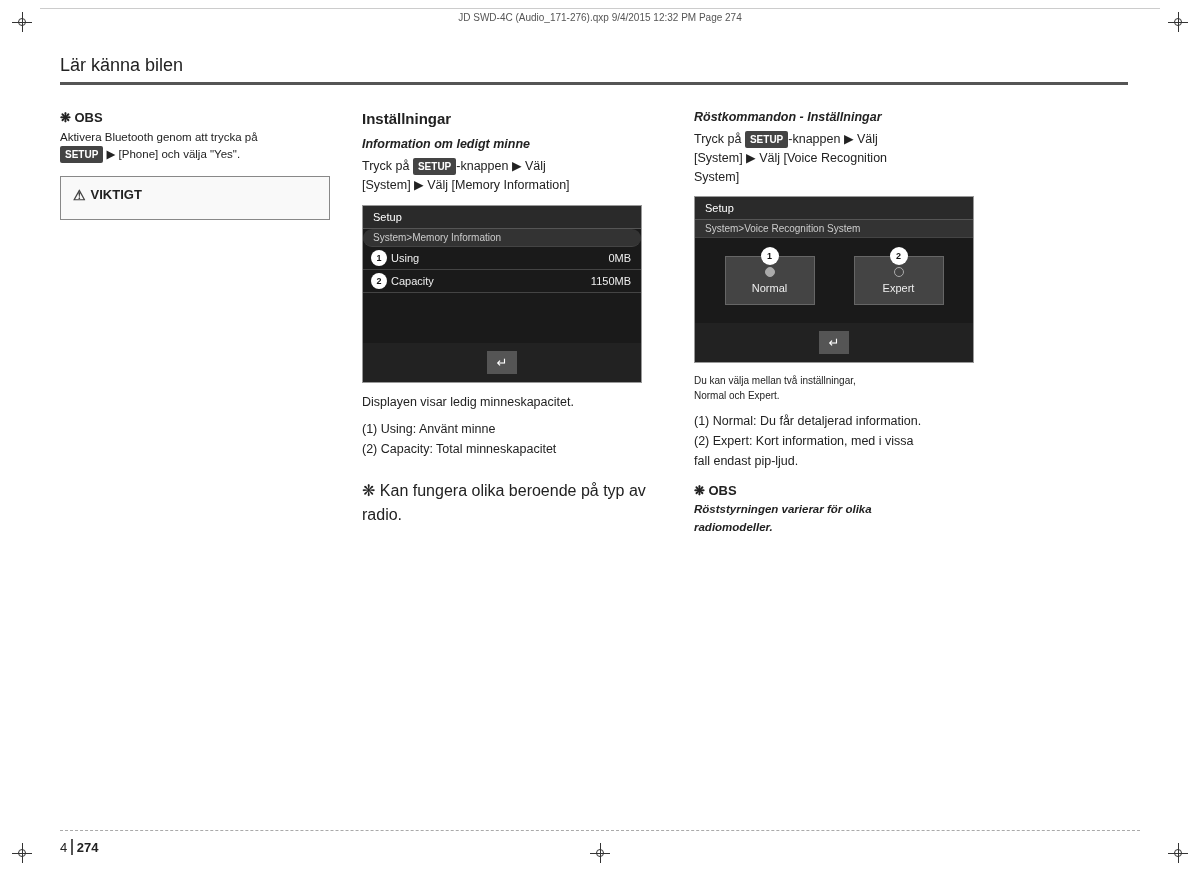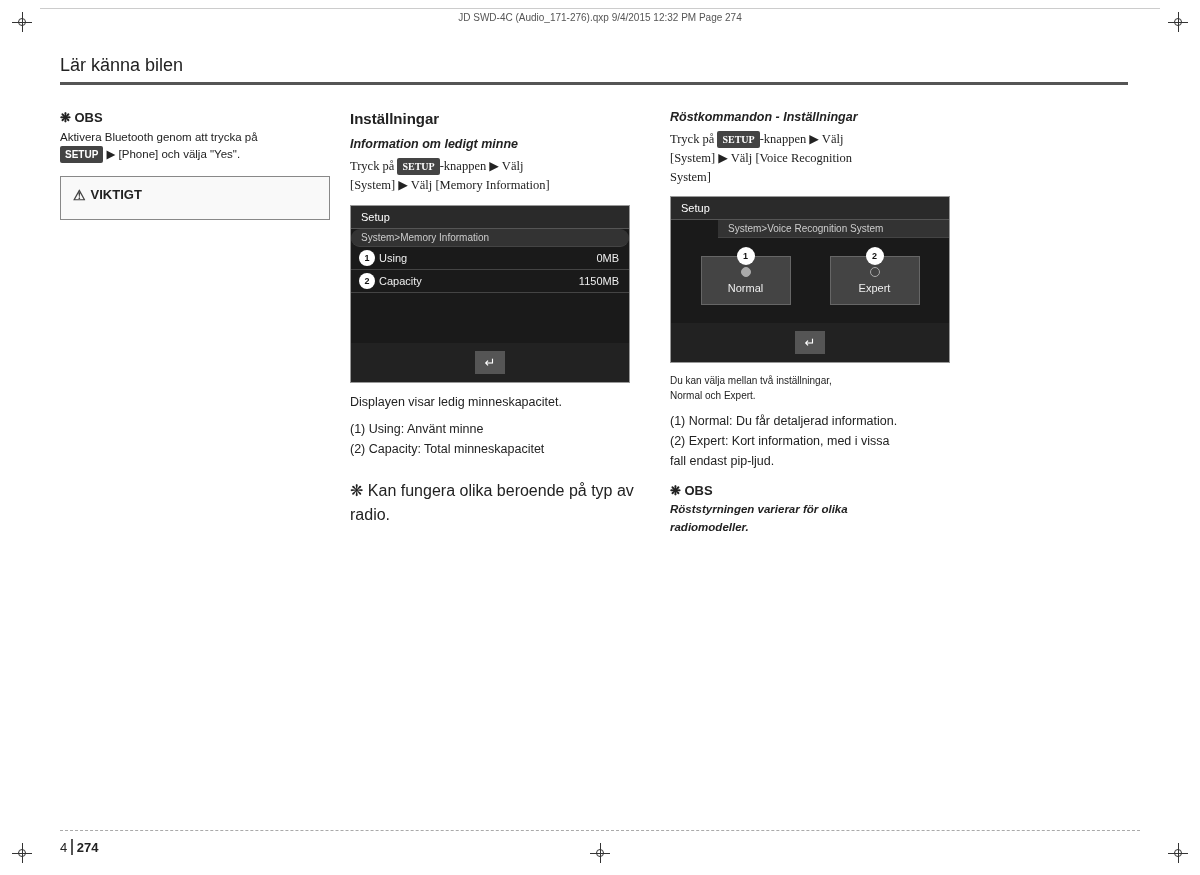--- a/index.html
+++ b/index.html
@@ -50,21 +50,21 @@
 
     
     .main-content {
       position: absolute;
       top: 110px;
       left: 60px;
       right: 60px;
       bottom: 60px;
       display: grid;
       grid-template-columns: 270px 300px 310px;
-      gap: 20px;
+      gap: 32px;
     }
 
     
     .left-col {}
 
     .obs-section {
       margin-bottom: 12px;
     }
     .obs-title {
       font-size: 13px;
@@ -121,21 +121,20 @@
     .sub-heading-italic {
       font-style: italic;
       font-weight: bold;
       font-size: 12.5px;
       margin-bottom: 6px;
     }
     .instruction-text {
       font-size: 12.5px;
       line-height: 1.5;
       margin-bottom: 10px;
-      font-family: Liberation Serif, serif;
     }
 
     
     .setup-screen {
       background: #1a1a1a;
       border: 1px solid #999;
       padding: 0;
       margin-bottom: 10px;
       width: 280px;
     }
@@ -238,21 +237,20 @@
       font-size: 11px;
       padding: 5px 10px;
       border-bottom: 1px solid #555;
     }
     .voice-screen-subtitle {
       background: #333;
       color: #ccc;
       font-size: 10px;
       padding: 3px 10px;
       border-bottom: 1px solid #444;
-      margin-left: 47px;
     }
     .voice-options-row {
       display: flex;
       justify-content: space-around;
       align-items: center;
       padding: 18px 10px;
     }
     .voice-option-box {
       background: #444;
       border: 1px solid #666;

